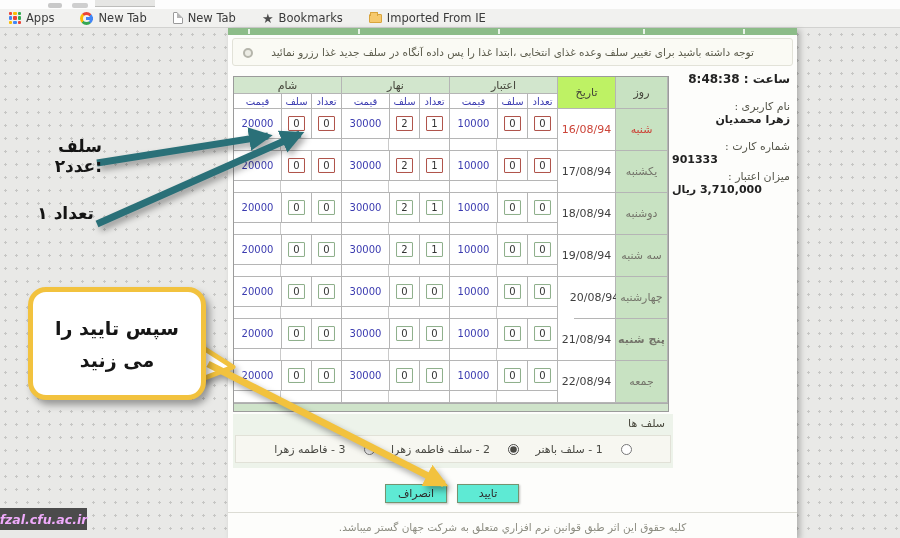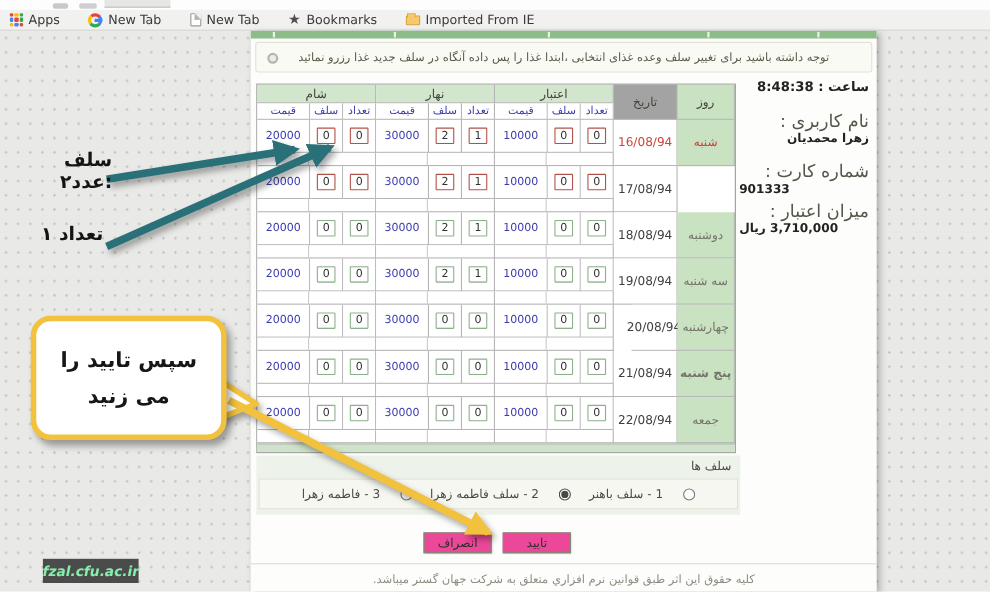--- a/index.html
+++ b/index.html
@@ -53,21 +53,21 @@
   .notice-icon { position:absolute; left:10px; top:9px; width:10px; height:10px; border-radius:50%;
     border:2px solid #b5b5ab; background:#ecece4; }
   .notice-text { width:100%; text-align:center; font-size:10.5px; color:#5a5a4a; direction:rtl; padding:0 26px; }
   
   .reserve-table { position:absolute; left:5px; top:48px; width:436px; border:1px solid #9b9b9b; background:#fff; }
   .thead, .trow { display:grid; grid-template-columns:48px 30px 30px 48px 30px 30px 48px 30px 30px 58px 52px; }
   .thead { grid-template-rows:17px 15px; }
   .trow  { grid-template-rows:30px 12px; }
   .thead > div, .trow > div { border-right:1px solid #b5b5b5; border-bottom:1px solid #b5b5b5; }
   .gh { background:#d2e6cd; font-size:11px; color:#44443a; display:flex; align-items:center; justify-content:center; direction:rtl; }
-  .date-h { background:#a3a3a3; }
+  .date-h { background:#bef264; }
   .day-h  { background:#c8e2c2; }
   .sh { background:#fff; font-size:10px; color:#3b3bb0; display:flex; align-items:center; justify-content:center; direction:rtl; }
   .cell { display:flex; align-items:center; justify-content:center; background:#fff; }
   .price { font-size:10px; color:#3b3bb0; }
   .boxcell { background:#fff; }
   .vbox { width:17px; height:15px; font-size:10px; text-align:center; color:#333;
     border:1px solid #8fb08c; background:#fff; border-radius:1px; padding:0;
     font-family:"DejaVu Sans", sans-serif; box-shadow: inset 0 0 1px rgba(0,0,0,.15); }
   .date { font-size:11px; color:#3e3e3e; }
   .day  { background:#c8e2c2; font-size:11px; color:#74746a; direction:rtl; }
@@ -77,42 +77,42 @@
   
   .selfs-panel { position:absolute; left:5px; top:386px; width:440px; height:54px; background:#edf3ea; }
   .selfs-title { position:absolute; right:8px; top:3px; font-size:11px; color:#4a4a3e; direction:rtl; }
   .radio-row { position:absolute; left:2px; right:2px; top:21px; height:28px;
     background:#f7f7f1; border:1px solid #e1e1d7; direction:rtl;
     display:flex; align-items:center; justify-content:space-around; padding:0 30px; }
   .self-opt { display:flex; align-items:center; gap:18px; font-size:11px; color:#4a4a44; direction:rtl;justify-content:space-between; }
   .self-opt input { width:11px; height:11px; accent-color:#4a4a44; }
   
   .actions { position:absolute; left:157px; top:456px; display:flex; gap:10px; }
-  .btn { width:62px; height:19px; background:#ec4899; border:1px solid #75936f;
+  .btn { width:62px; height:19px; background:#5eead4; border:1px solid #75936f;
     font-size:11px; color:#2e2e2e; font-family:"DejaVu Sans", sans-serif;
     box-shadow:1px 1px 2px rgba(0,0,0,.25); cursor:pointer; direction:rtl; }
   
   .sidebar { position:absolute; right:7px; top:44px; width:118px; direction:rtl; }
   .clock { font-size:12px; font-weight:bold; color:#222; text-align:right; }
-  .sb-label { margin-top:14px; font-size:16px; color:#55554a; text-align:right; }
+  .sb-label { margin-top:14px; font-size:11px; color:#55554a; text-align:right; }
   .sb-value { font-size:11px; font-weight:bold; color:#222; text-align:right; }
   .sb-value.center { text-align:left; }
   .week-btns { margin-top:16px; }
   .wbtn { display:block; width:90px; height:18px; margin:0 0 5px auto;
     background:#cde9c9; border:1px solid #7f9f7b; font-size:10.5px; color:#333;
     font-family:"DejaVu Sans", sans-serif; box-shadow:1px 1px 2px rgba(0,0,0,.2);
     cursor:pointer; direction:rtl; }
   
   .content-divider { position:absolute; left:0; right:0; top:484px; border-top:1px solid #dcdcd4; }
   .footer-text { position:absolute; left:0; right:0; top:493px; text-align:center;
     font-size:10.5px; color:#8d8d82; direction:rtl; }
   
   .badge { position:absolute; left:0; top:508px; width:87px; height:22px; background:#4b4b4b;
-    color:#86efac; font-weight:bold; font-style:italic; font-size:12.5px;
-    display:flex; align-items:center; justify-content:center; z-index:30;margin-left:39px; }
+    color:#f0abfc; font-weight:bold; font-style:italic; font-size:12.5px;
+    display:flex; align-items:center; justify-content:center; z-index:30; }
   .note-label { position:absolute; z-index:40; font-weight:bold; color:#141414; direction:rtl; text-align:right; }
   .note-self { left:14px; top:136px; width:88px; font-size:17px; }
   .note-count { left:24px; top:203px; width:70px; font-size:17px; }
   .callout { position:absolute; left:28px; top:287px; width:178px; height:113px; z-index:40;
     background:#fff; border:5px solid #f2c23e; border-radius:18px;
     box-shadow:4px 5px 7px rgba(0,0,0,.35);
     display:flex; flex-direction:column; align-items:center; justify-content:center;
     gap:10px; direction:rtl; }
   .callout div { font-size:19px; font-weight:bold; color:#161616; }
   svg.arrows { position:absolute; left:0; top:0; z-index:35; pointer-events:none;
@@ -242,20 +242,21 @@
             <input type="text" class="vbox" value="1" style="border-color: rgb(176, 84, 75);">
           </div>
           <div class="cell price" style="grid-area: 1 / 7 / 2 / 8;">10000</div>
           <div class="cell boxcell" style="grid-area: 1 / 8 / 2 / 9;">
             <input type="text" class="vbox" value="0" style="border-color: rgb(176, 84, 75);">
           </div>
           <div class="cell boxcell" style="grid-area: 1 / 9 / 2 / 10;">
             <input type="text" class="vbox" value="0" style="border-color: rgb(176, 84, 75);">
           </div>
           <div class="cell date" style="grid-area: 1 / 10 / 3 / 11;">17/08/94</div>
+          <div class="cell day" style="grid-area: 1 / 11 / 3 / 12;">یکشنبه</div>
           <div class="strip" style="grid-area: 2 / 1 / 3 / 4;">
             <div class="psep"></div>
           </div>
           <div class="strip" style="grid-area: 2 / 4 / 3 / 7;">
             <div class="psep"></div>
           </div>
           <div class="strip" style="grid-area: 2 / 7 / 3 / 10;">
             <div class="psep"></div>
           </div>
         </div>

